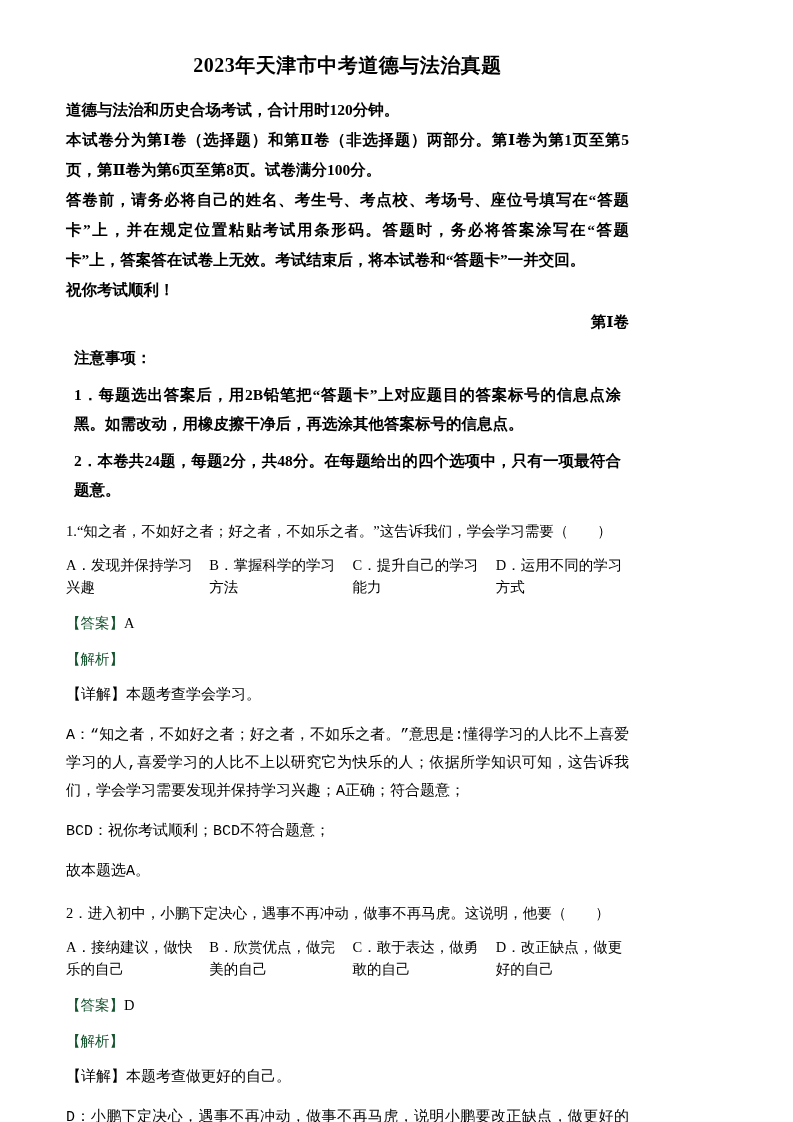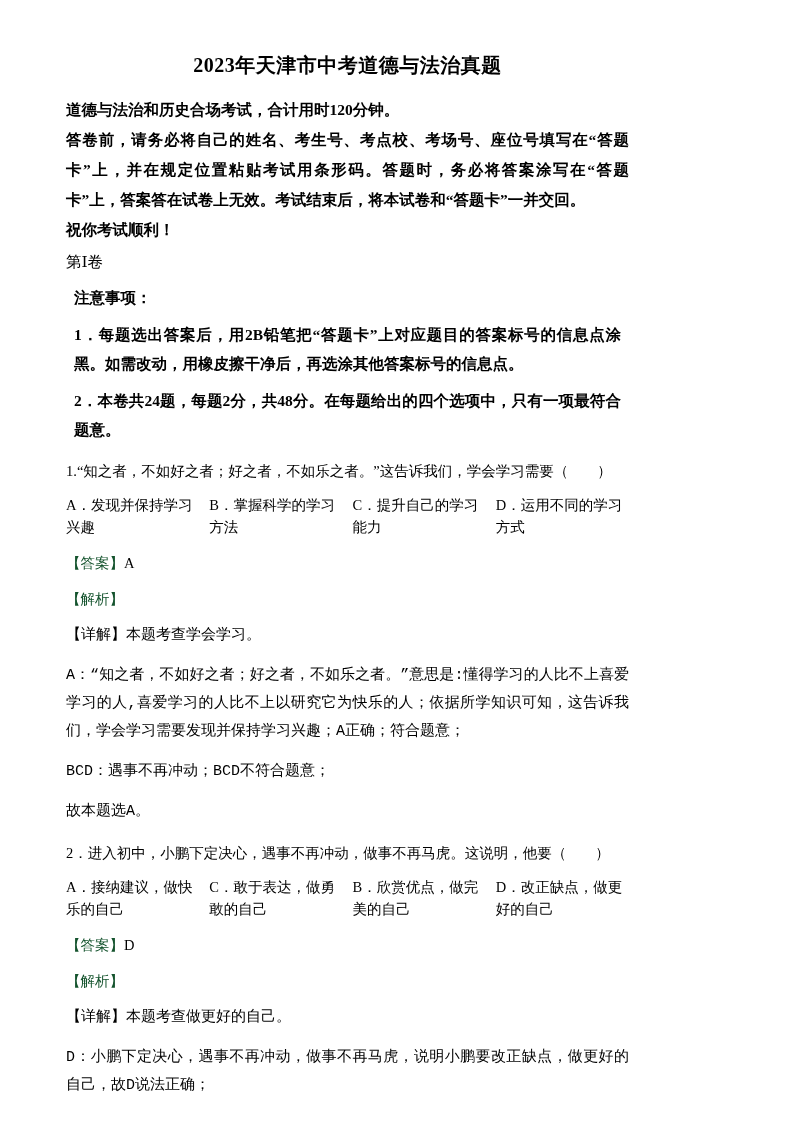--- a/index.html
+++ b/index.html
@@ -26,22 +26,22 @@
   }
   .preamble p {
     font-size: 15.5px;
     font-weight: bold;
     line-height: 30px;
     margin: 0;
     text-align: justify;
   }
   .section-heading {
     font-size: 15.5px;
-    font-weight: normal;
-    text-align: left;
+    font-weight: bold;
+    text-align: right;
     margin: 4px 0 2px 0;
     line-height: 26px;
   }
   .notes p {
     font-size: 15.5px;
     font-weight: bold;
     line-height: 29px;
     margin: 8px;
     text-align: justify;
   }
@@ -82,20 +82,21 @@
 </style>
 </head>
 <body>
 
 <div class="page">
 
   <h1 class="title">2023年天津市中考道德与法治真题</h1>
 
   <div class="preamble">
     <p>道德与法治和历史合场考试，合计用时120分钟。</p>
+    <p>本试卷分为第Ⅰ卷（选择题）和第Ⅱ卷（非选择题）两部分。第Ⅰ卷为第1页至第5页，第Ⅱ卷为第6页至第8页。试卷满分100分。</p>
     <p>答卷前，请务必将自己的姓名、考生号、考点校、考场号、座位号填写在“答题卡”上，并在规定位置粘贴考试用条形码。答题时，务必将答案涂写在“答题卡”上，答案答在试卷上无效。考试结束后，将本试卷和“答题卡”一并交回。</p>
     <p>祝你考试顺利！</p>
   </div>
 
   <h2 class="section-heading">第Ⅰ卷</h2>
 
   <div class="notes">
     <p>注意事项：</p>
     <p>1．每题选出答案后，用2B铅笔把“答题卡”上对应题目的答案标号的信息点涂黑。如需改动，用橡皮擦干净后，再选涂其他答案标号的信息点。</p>
     <p>2．本卷共24题，每题2分，共48分。在每题给出的四个选项中，只有一项最符合题意。</p>
@@ -106,30 +107,30 @@
     <div class="options">
       <span>A．发现并保持学习兴趣</span>
       <span>B．掌握科学的学习方法</span>
       <span>C．提升自己的学习能力</span>
       <span>D．运用不同的学习方式</span>
     </div>
     <p class="answer-line"><span class="blue">【答案】</span><span>A</span></p>
     <p class="analysis-line blue">【解析】</p>
     <p class="exp">【详解】本题考查学会学习。</p>
     <p class="exp">A：“知之者，不如好之者；好之者，不如乐之者。”意思是:懂得学习的人比不上喜爱学习的人,喜爱学习的人比不上以研究它为快乐的人；依据所学知识可知，这告诉我们，学会学习需要发现并保持学习兴趣；A正确；符合题意；</p>
-    <p class="exp">BCD：遇事不再冲动；BCD不符合题意；</p>
+    <p class="exp">BCD：祝你考试顺利；BCD不符合题意；</p>
     <p class="exp">故本题选A。</p>
   </section>
 
   <section class="question">
     <p class="stem">2．进入初中，小鹏下定决心，遇事不再冲动，做事不再马虎。这说明，他要（　　）</p>
     <div class="options">
       <span>A．接纳建议，做快乐的自己</span>
+      <span>B．欣赏优点，做完美的自己</span>
       <span>C．敢于表达，做勇敢的自己</span>
-      <span>B．欣赏优点，做完美的自己</span>
       <span>D．改正缺点，做更好的自己</span>
     </div>
     <p class="answer-line"><span class="blue">【答案】</span><span>D</span></p>
     <p class="analysis-line blue">【解析】</p>
     <p class="exp">【详解】本题考查做更好的自己。</p>
     <p class="exp">D：小鹏下定决心，遇事不再冲动，做事不再马虎，说明小鹏要改正缺点，做更好的自己，故D说法正确；</p>
 
   </section>
 
 </div>

